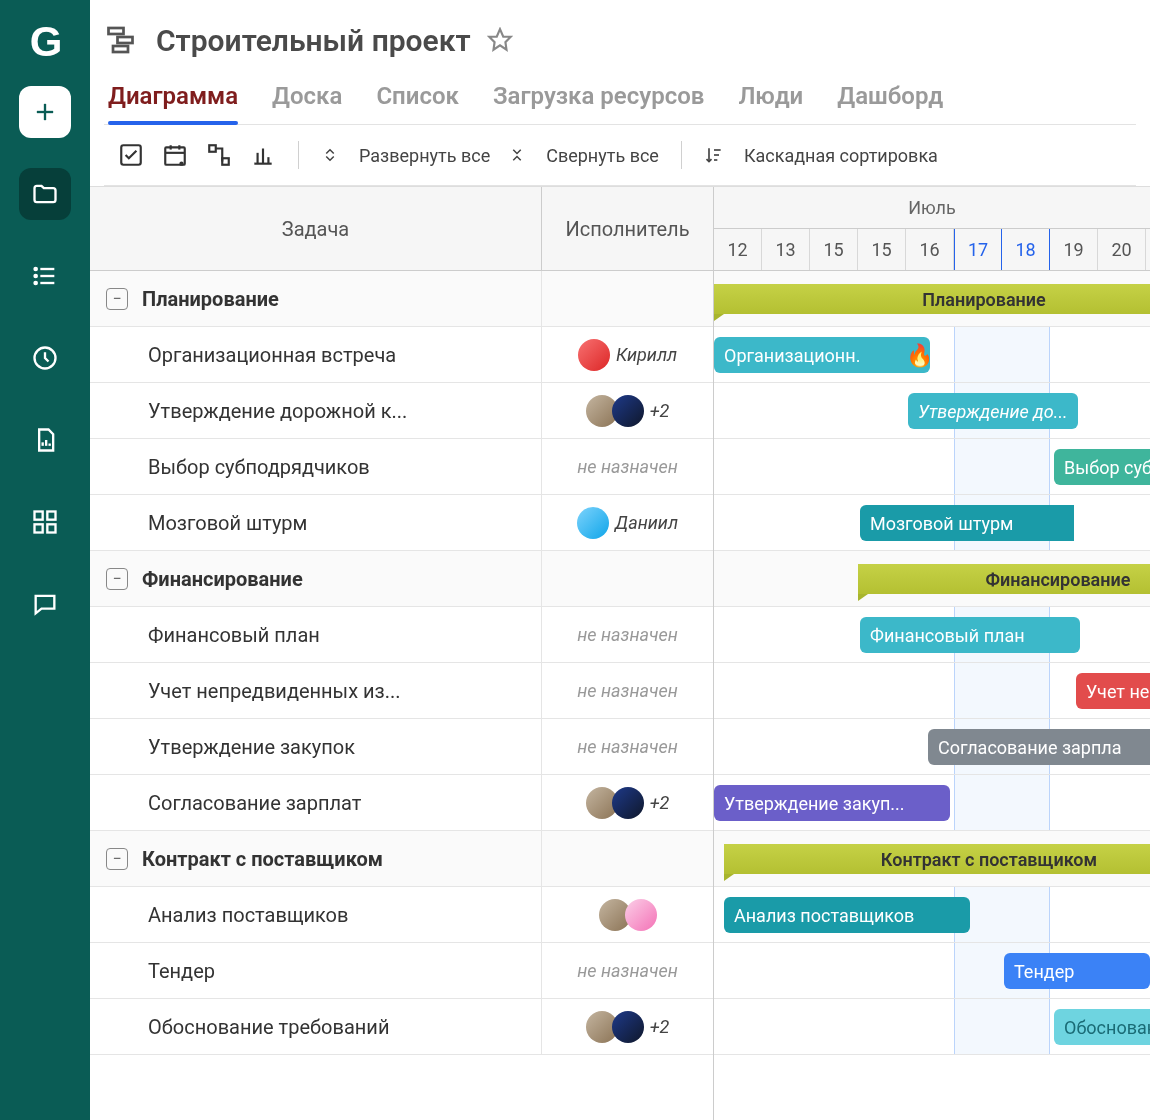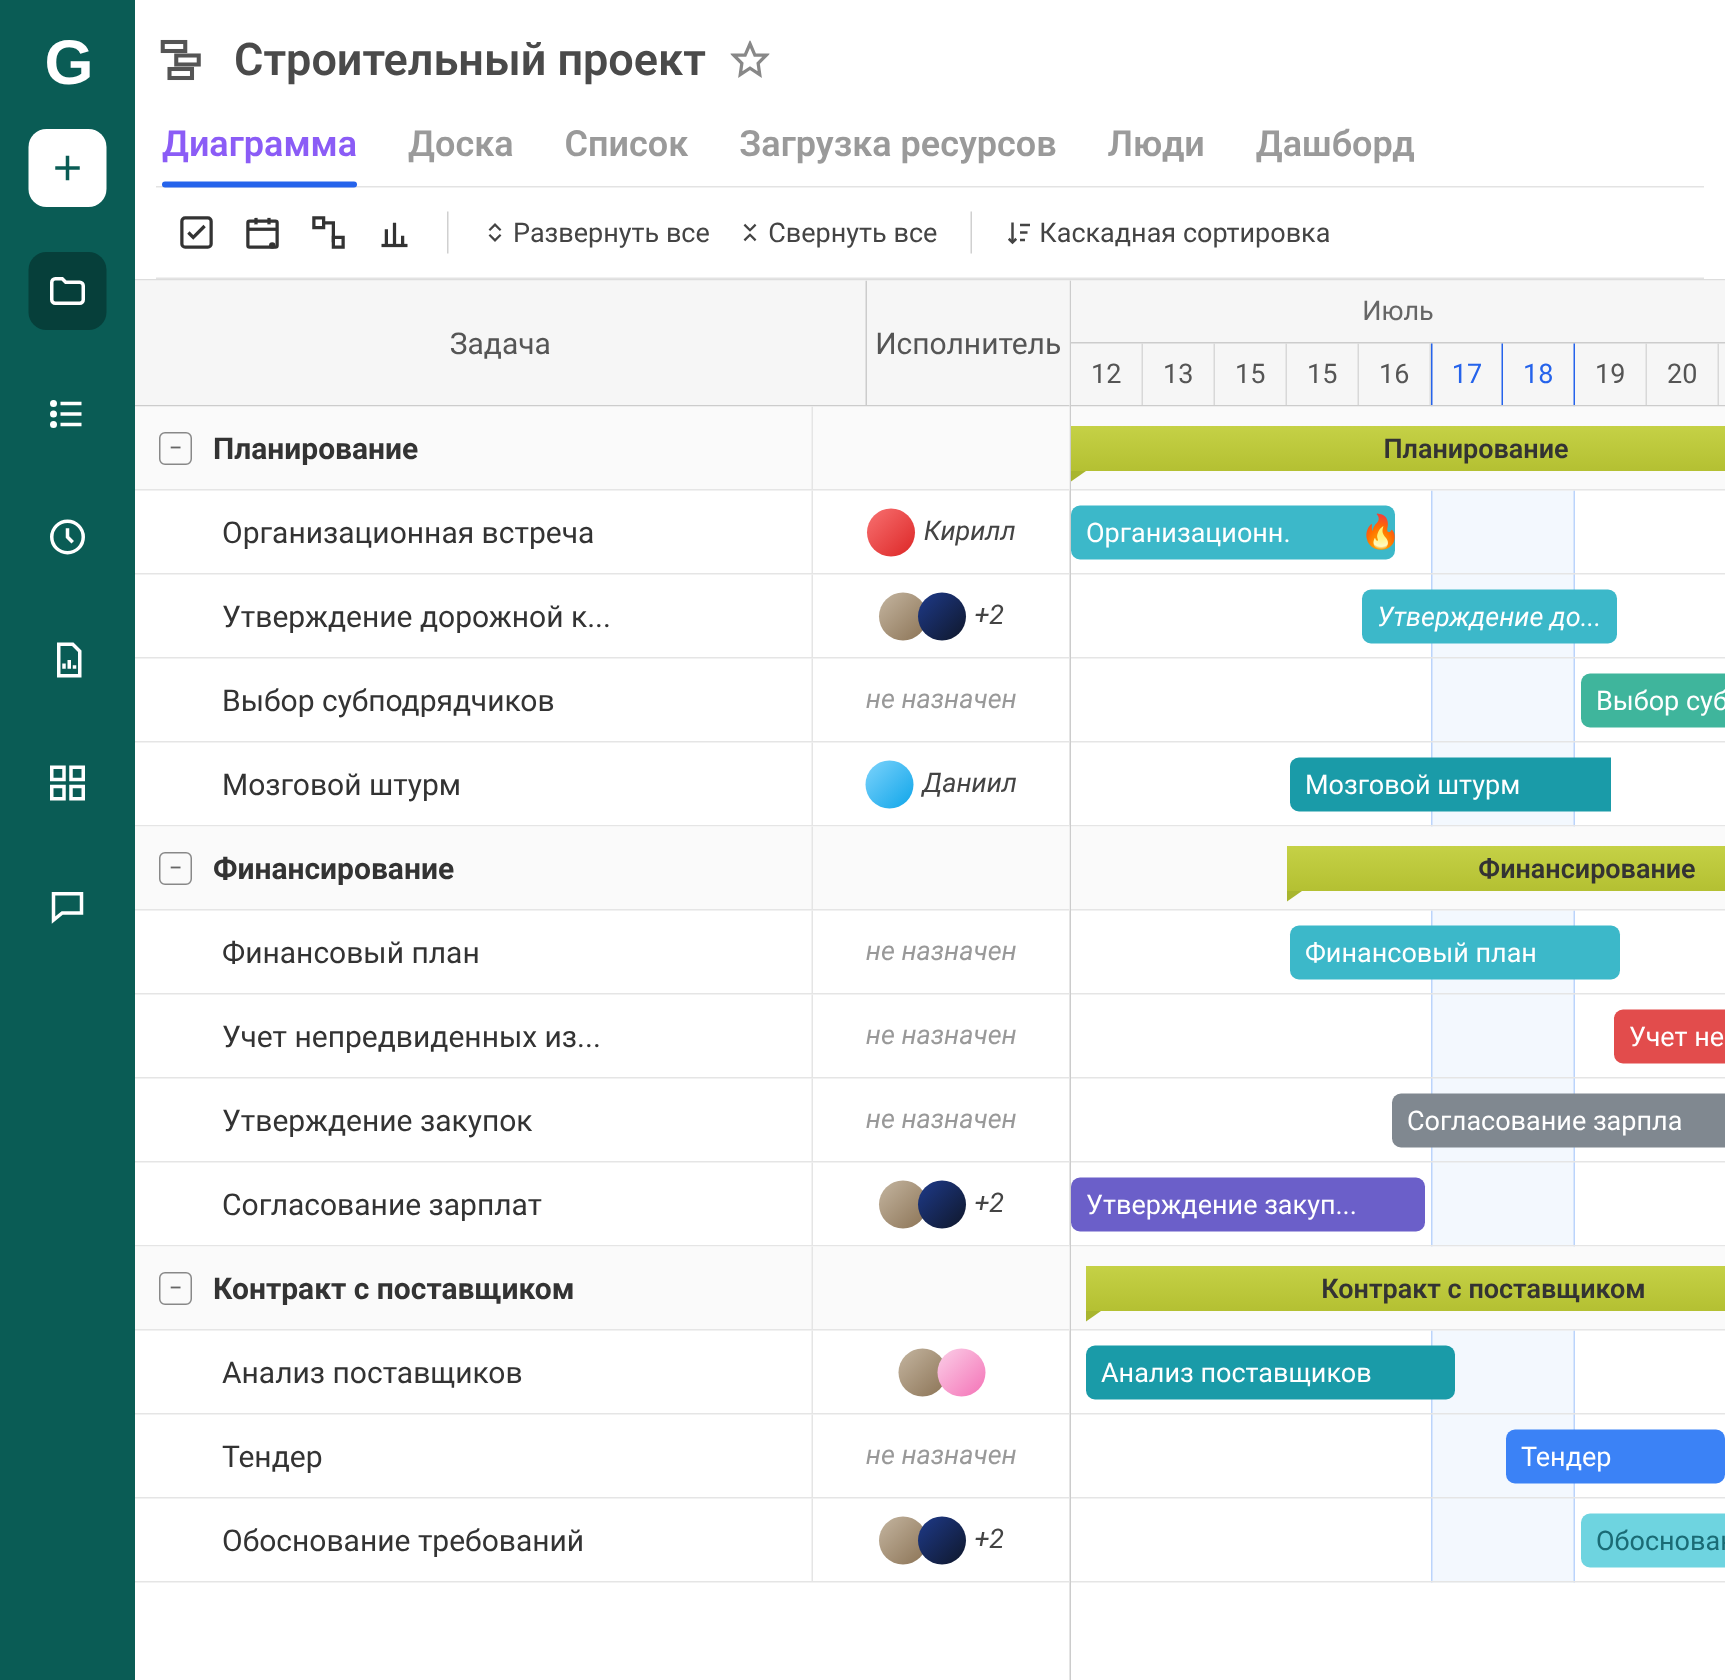--- a/index.html
+++ b/index.html
@@ -20,37 +20,37 @@
 
 .header { padding: 22px 14px 0 14px; }
 .title-row { display: flex; align-items: center; gap: 16px; }
 .title-ico { color: #555; }
 .title { font-size: 30px; font-weight: 600; color: #4a4a4a; }
 .star-ico { color: #888; }
 
 
 .tabs { display: flex; gap: 34px; margin-top: 24px; border-bottom: 1px solid #e3e3e3; padding-left: 4px; }
 .tab { font-size: 24px; font-weight: 600; color: #9a9a9a; padding-bottom: 14px; cursor: pointer; position: relative; }
-.tab.active { color: #8b5cf6; }
+.tab.active { color: #7f1d1d; }
 .tab.active::after { content: ""; position: absolute; left: 0; right: 0; bottom: -1px; height: 4px; background: #2563eb; border-radius: 2px; }
 
 
 .toolbar { display: flex; align-items: center; gap: 18px; padding: 16px 14px; border-bottom: 1px solid #e3e3e3; }
 .tool-ico { width: 26px; height: 26px; display: flex; align-items: center; justify-content: center; color: #333; cursor: pointer; }
 .tool-sep { width: 1px; height: 28px; background: #d0d0d0; margin: 0 4px; }
-.tool-action { display: flex; align-items: center; gap: 3px; cursor: pointer; font-size: 18px; color: #444; }
+.tool-action { display: flex; align-items: center; gap: 20px; cursor: pointer; font-size: 18px; color: #444; }
 
 
 .grid { flex: 1; display: flex; overflow: hidden; border-top: 1px solid #ddd; }
 .left-panel { width: 624px; flex-shrink: 0; border-right: 1px solid #ccc; }
 .right-panel { flex: 1; overflow: hidden; position: relative; }
 
 
 .grid-header { display: flex; height: 84px; background: #f6f6f6; border-bottom: 1px solid #ccc; }
-.gh-task { width: 488px; border-right: 1px solid #ccc; display: flex; align-items: center; justify-content: center; font-size: 20px; color: #555; }
+.gh-task { width: 452px; border-right: 1px solid #ccc; display: flex; align-items: center; justify-content: center; font-size: 20px; color: #555; }
 .gh-assignee { flex: 1; display: flex; align-items: center; justify-content: center; font-size: 20px; color: #555; }
 
 
 .timeline-header { height: 84px; background: #f6f6f6; border-bottom: 1px solid #ccc; display: flex; flex-direction: column; }
 .timeline-month { height: 42px; display: flex; align-items: center; justify-content: center; font-size: 18px; color: #666; border-bottom: 1px solid #ccc; }
 .timeline-days { height: 42px; display: flex; }
 .day { width: 48px; border-right: 1px solid #d8d8d8; display: flex; align-items: center; justify-content: center; font-size: 18px; color: #555; flex-shrink: 0; }
 .day.today { color: #2563eb; border-left: 1px solid #2563eb; border-right: 1px solid #2563eb; }
 .day.today-next { color: #2563eb; border-right: 1px solid #2563eb; }
 

